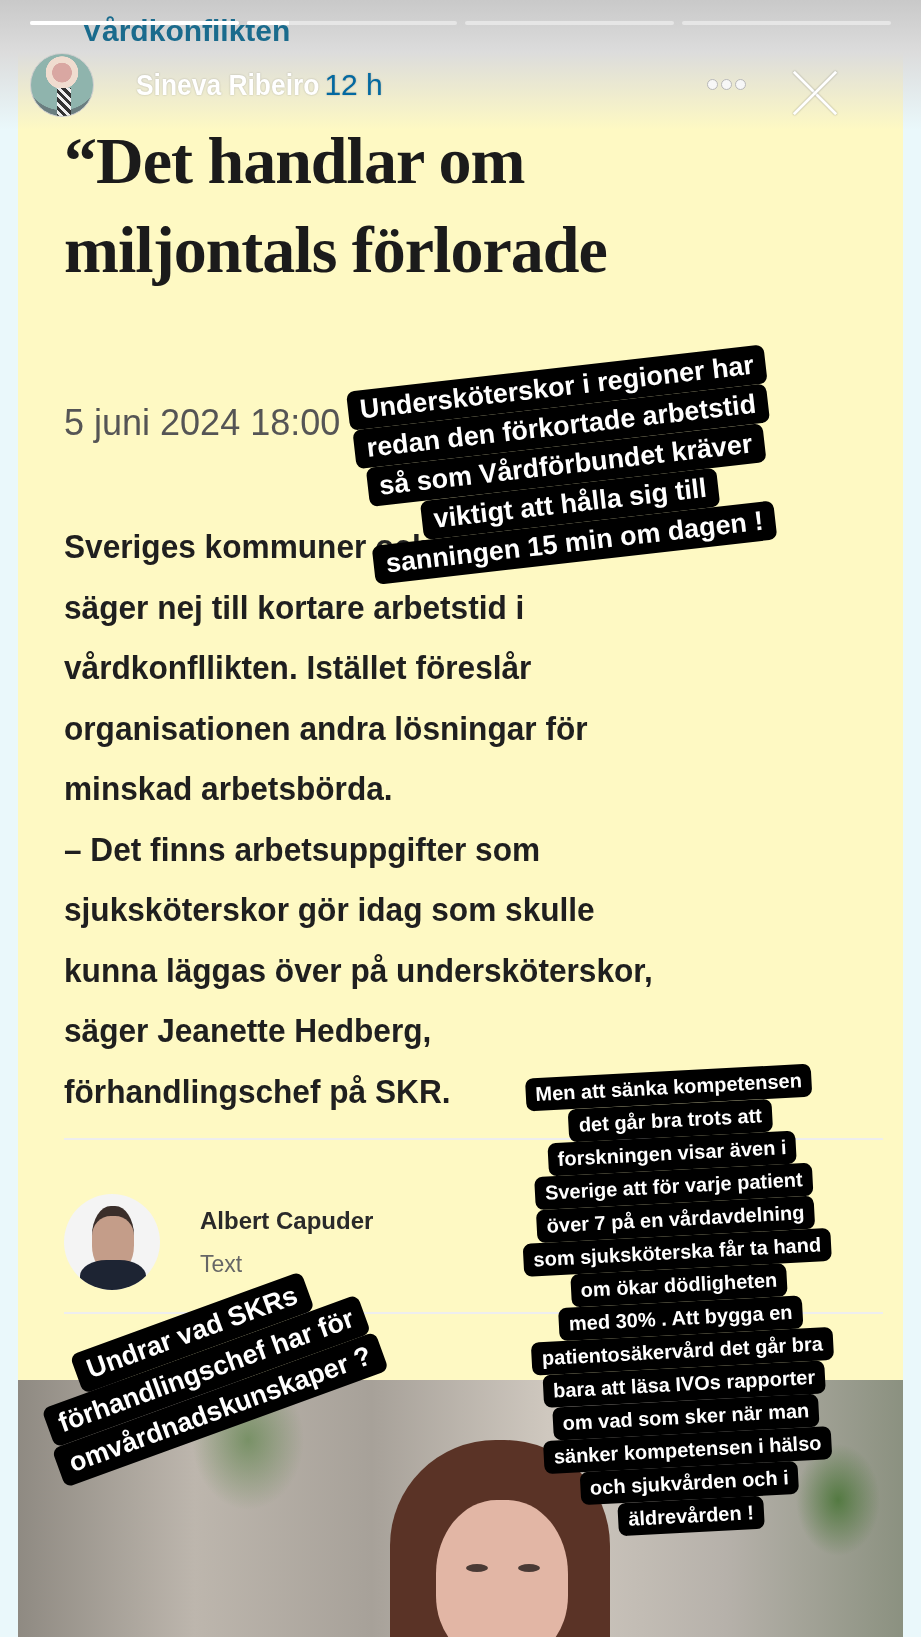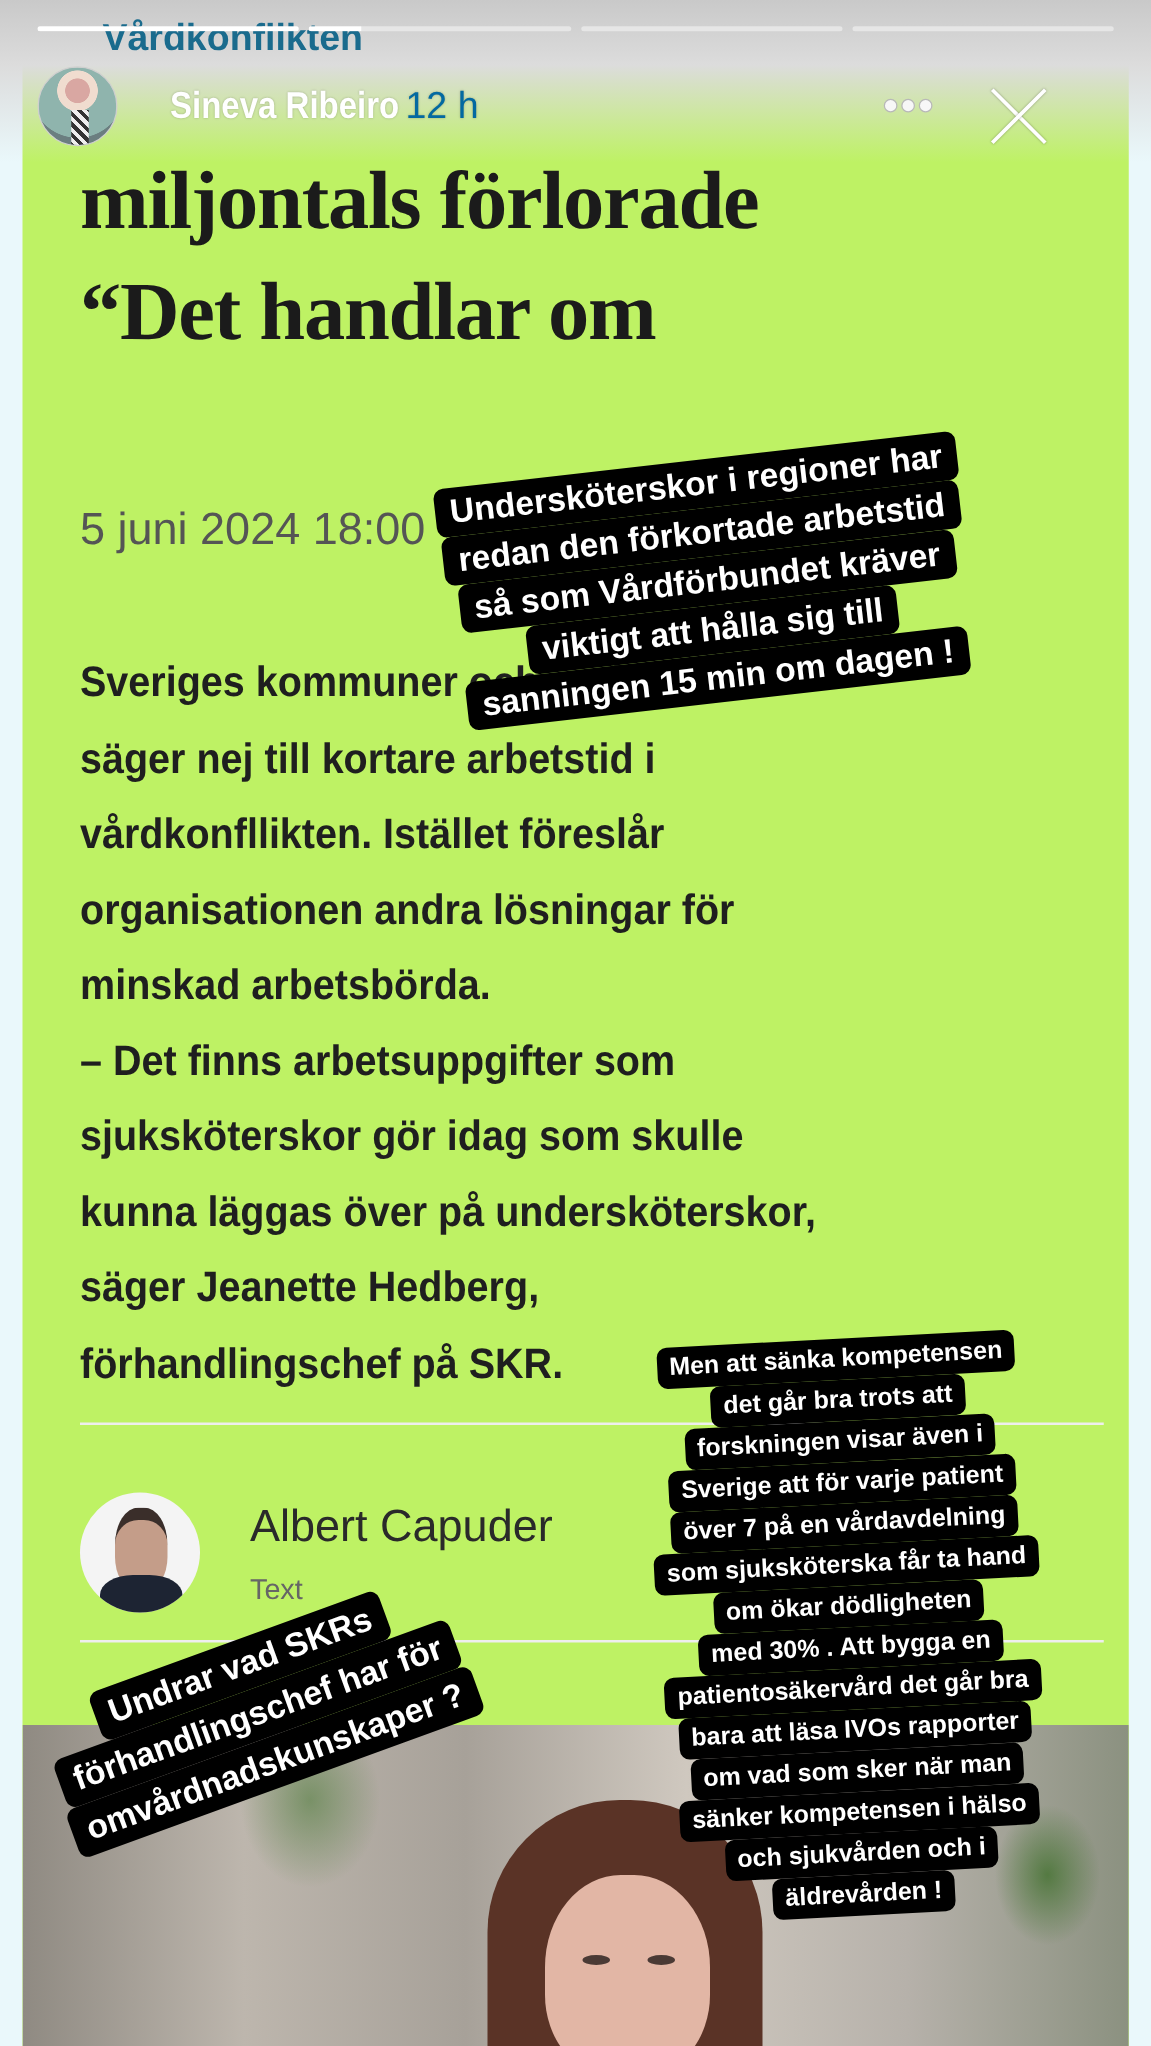--- a/index.html
+++ b/index.html
@@ -6,21 +6,21 @@
     html, body { width: 921px; height: 1637px; overflow: hidden; }
     body {
       position: relative;
       background: #eaf8fb;
       font-family: "Liberation Sans", sans-serif;
     }
     .page {
       position: absolute;
       left: 18px; top: 0;
       width: 885px; height: 1637px;
-      background: #bef264;
+      background: #fef9c3;
       overflow: hidden;
     }
     
     .top-shade {
       position: absolute; left: 0; top: 0; width: 921px; height: 130px;
       background: linear-gradient(#c9c9c9 0%, #dcdcdc 40%, rgba(255,255,255,0) 100%);
       z-index: 5; pointer-events: none;
     }
     .progress {
       position: absolute; top: 21px; left: 30px; right: 30px;
@@ -103,21 +103,21 @@
     }
     .author-avatar::before {
       content: ""; position: absolute; left: 28px; top: 12px; width: 42px; height: 56px;
       border-radius: 45% 45% 40% 40%; background: #c49d89; border-top: 10px solid #3a2e2a;
     }
     .author-avatar::after {
       content: ""; position: absolute; left: 16px; top: 66px; width: 66px; height: 40px;
       border-radius: 40% 40% 0 0; background: #1d2433;
     }
     .author-info { margin-left: 40px; }
-    .author-name { font-size: 36px; font-weight: normal; color: #2a2a2a; }
+    .author-name { font-size: 24px; font-weight: bold; color: #2a2a2a; }
     .author-role { font-size: 23px; color: #666666; margin-top: 16px; }
 
     .photo {
       position: absolute; left: 0; top: 1380px; width: 885px; height: 257px;
       background:
         radial-gradient(ellipse 60px 80px at 820px 120px, rgba(60,110,40,0.75), rgba(60,110,40,0) 70%),
         radial-gradient(ellipse 80px 100px at 230px 60px, rgba(70,120,50,0.55), rgba(70,120,50,0) 70%),
         linear-gradient(90deg, #8f8a82 0%, #bdb6ad 20%, #a7a199 40%, #cfc8bf 60%, #b6b1aa 80%, #8b9180 100%);
     }
     .person {
@@ -145,22 +145,22 @@
     .s2 .ln { padding: 1px 10px; }
     .s3 { left: 2px; top: 1380px; transform: rotate(-20deg); font-size: 27px; line-height: 37px; transform-origin: left top; width: 390px; }
   </style>
 </head>
 <body>
 
 <div class="page">
   <div class="section-label">Vårdkonflikten</div>
 
   <h1 class="headline">
+    <div>“Det handlar om</div>
     <div>miljontals förlorade</div>
-    <div>“Det handlar om</div>
   </h1>
 
   <div class="date">5 juni 2024 18:00</div>
 
   <div class="body-text">
     <p>Sveriges kommuner och regioner</p>
     <p>säger nej till kortare arbetstid i</p>
     <p>vårdkonfllikten. Istället föreslår</p>
     <p>organisationen andra lösningar för</p>
     <p>minskad arbetsbörda.</p>

